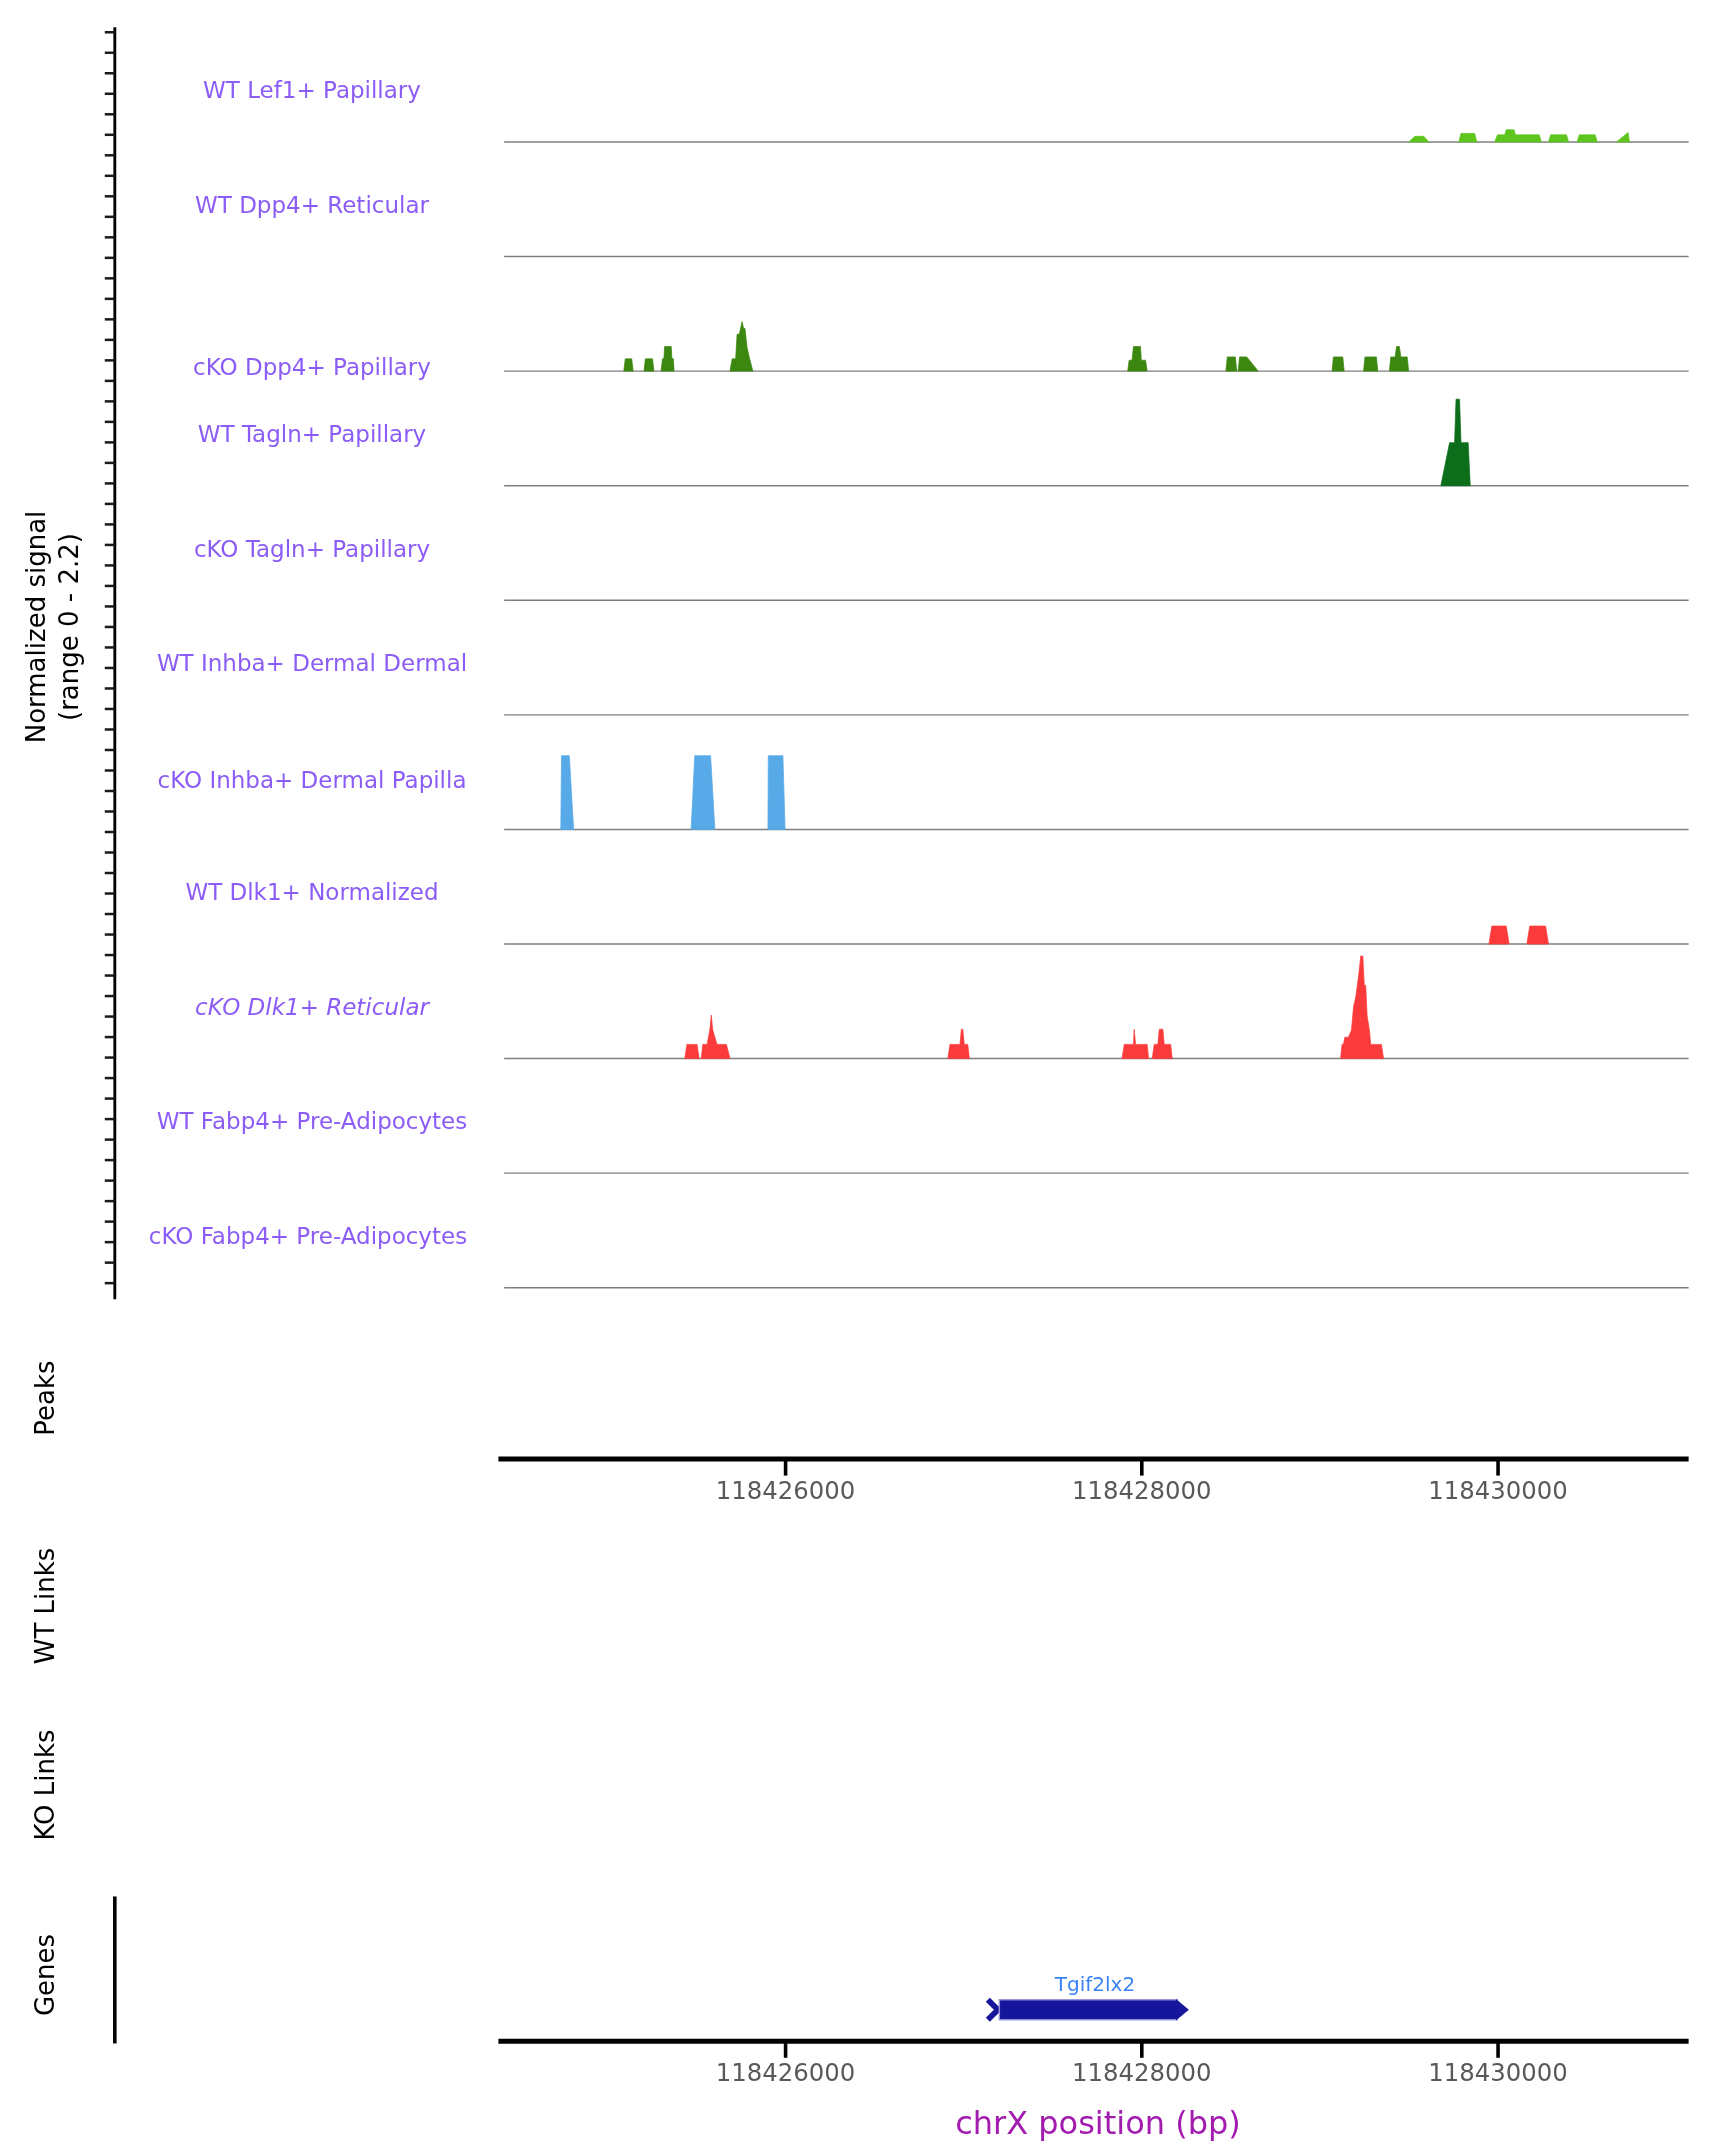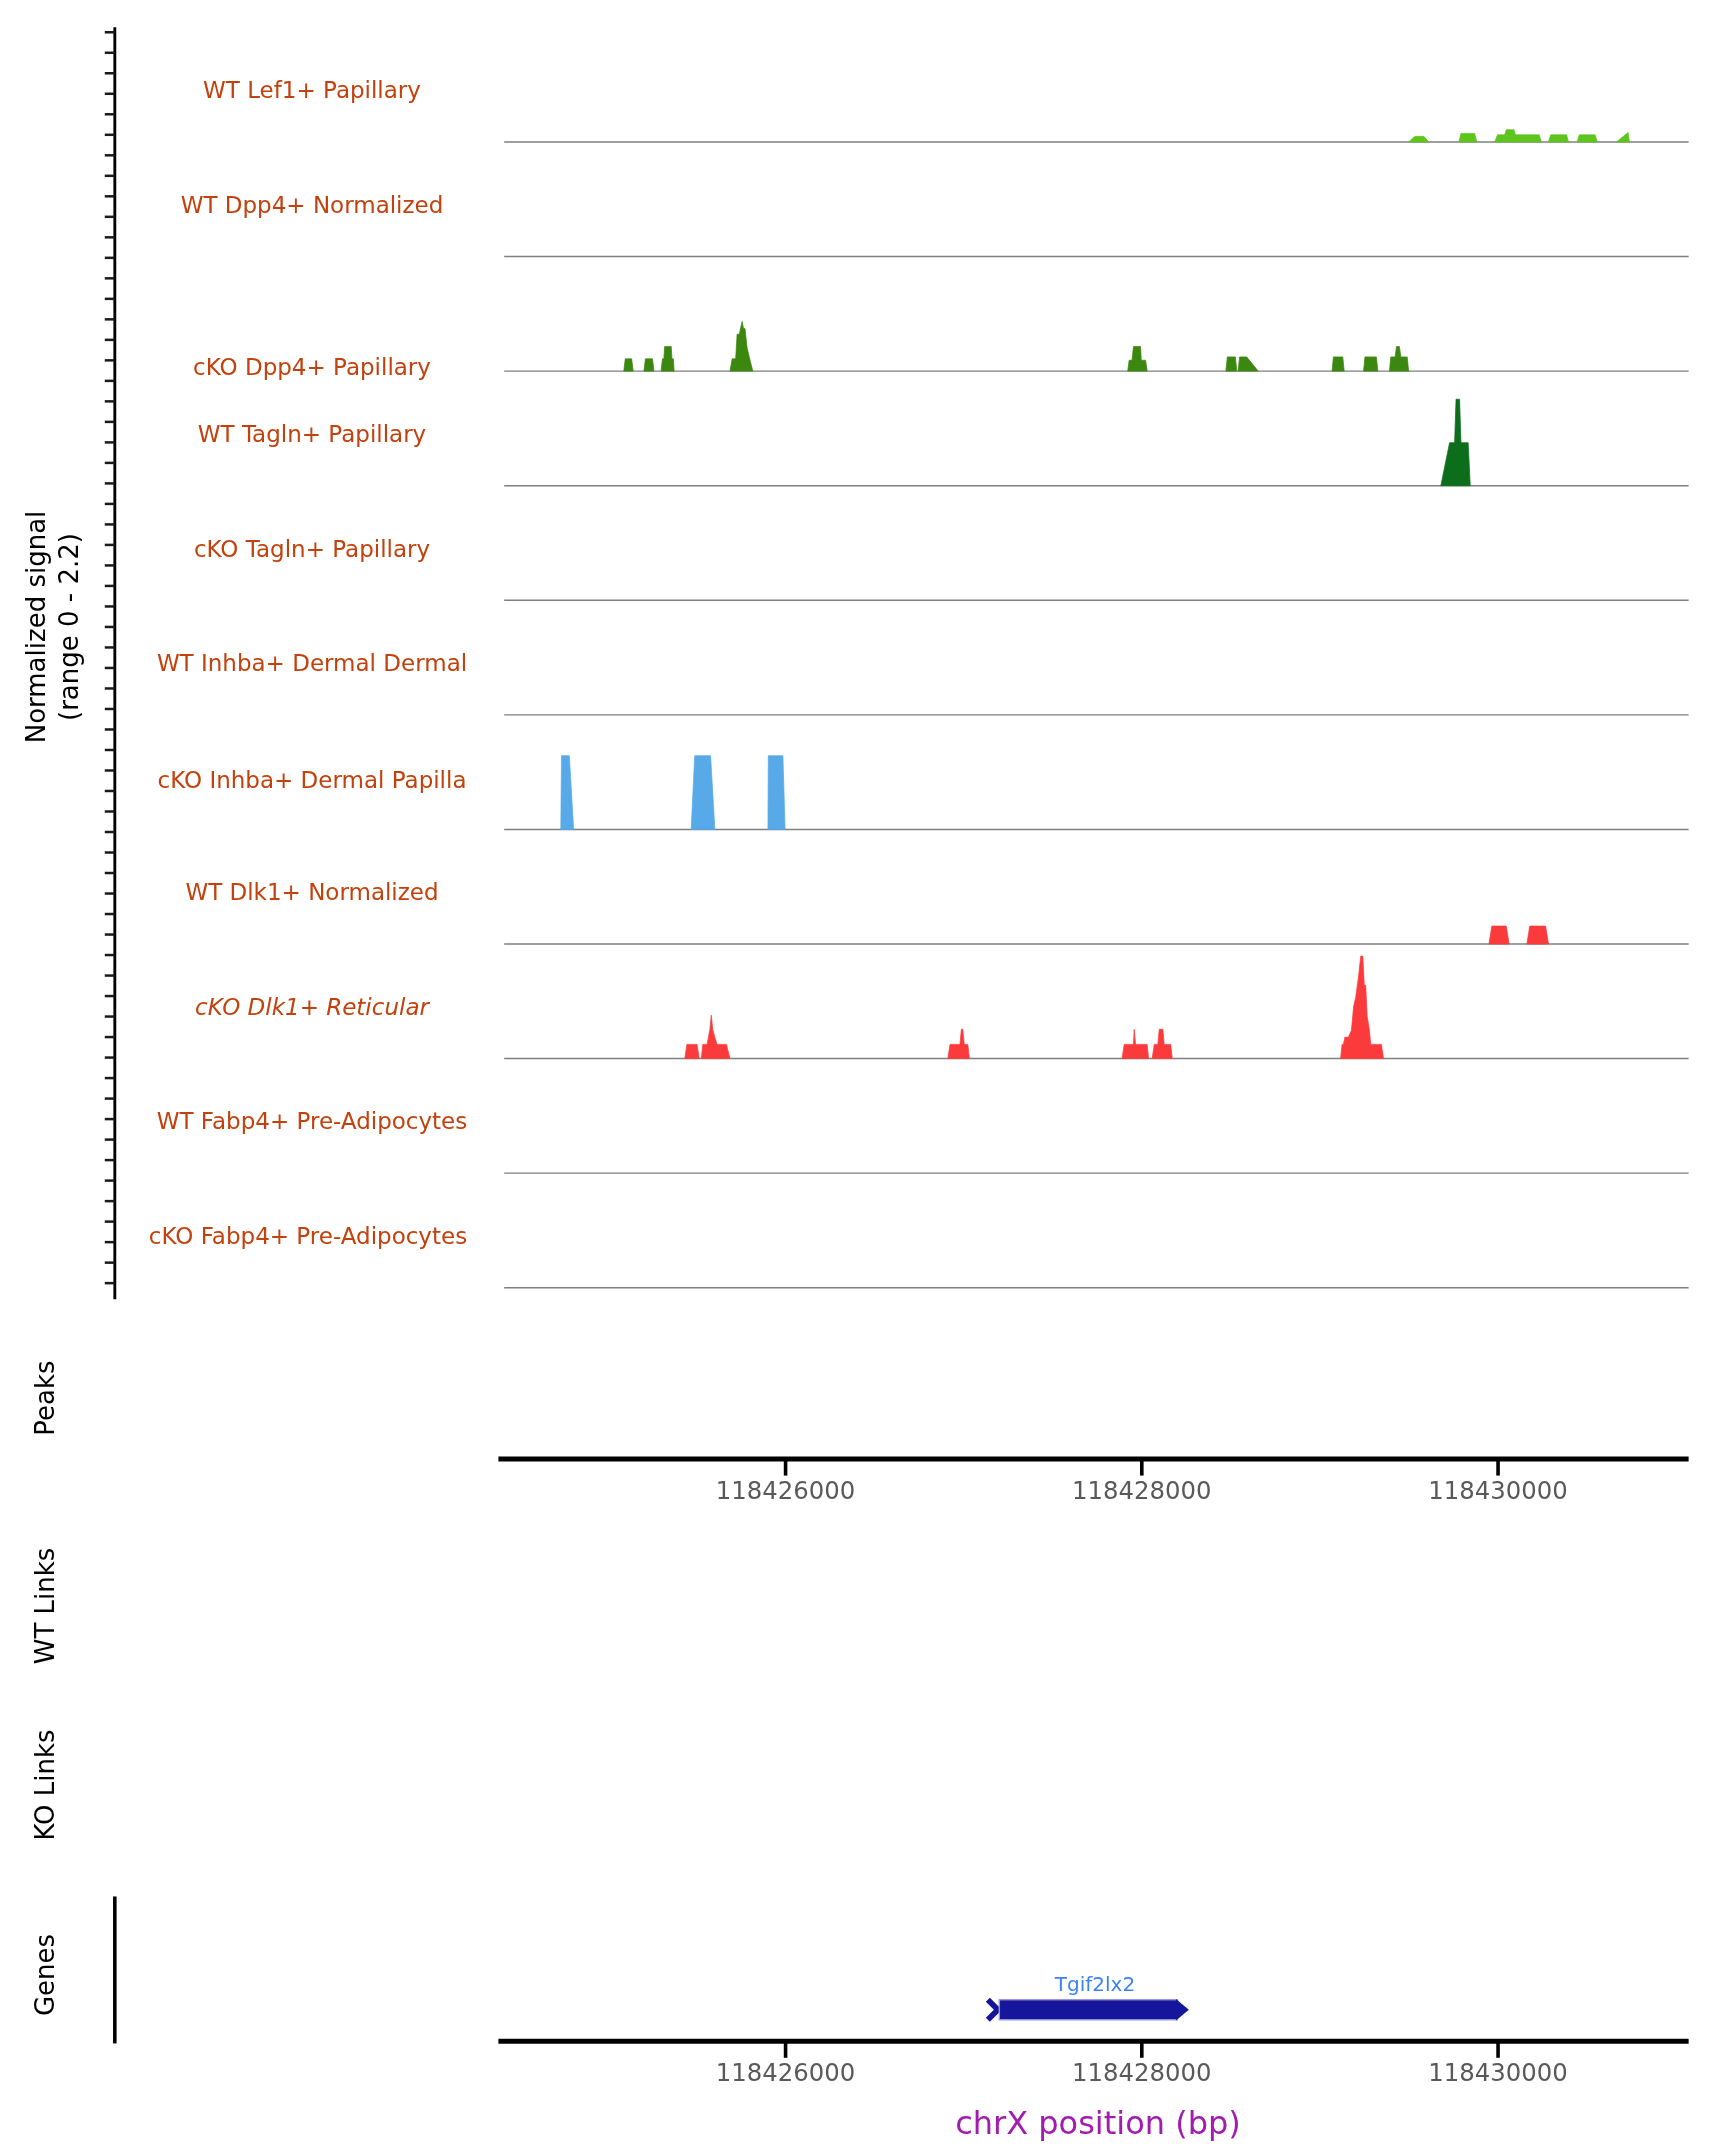--- a/index.html
+++ b/index.html
@@ -2,21 +2,21 @@
 <html style="font-size:11.5px"><head>
 <meta charset="utf-8">
 <style>
   html,body{margin:0;padding:0;background:#ffffff;}
   .page{position:relative;width:1721px;height:2151px;background:#ffffff;overflow:hidden;
         font-family:"DejaVu Sans","Liberation Sans",sans-serif;}
   svg.plot{position:absolute;left:0;top:0;}
   .abs-label{position:absolute;transform:translate(-50%,-50%);white-space:nowrap;color:#222222;}
   .rot{transform:translate(-50%,-50%) rotate(-90deg);}
   .track-label{position:absolute;transform:translate(-50%,-50%);white-space:nowrap;
-               font-size:23px;color:#c2410c;}
+               font-size:23px;color:#8b5cf6;}
   .section-label{font-size:26px;color:#000000;}
   .yaxis-label{font-size:26px;color:#000000;text-align:center;line-height:1.25;}
   .xaxis-title{font-size:32px;color:#a21caf;}
   .gene-name{font-size:20px;color:#3b82f6;}
 </style>
 </head>
 <body>
 
 <div class="page">
 
@@ -151,21 +151,21 @@
   <div class="abs-label rot section-label" style="left:45px;top:1398px;">Peaks</div>
   <div class="abs-label rot section-label" style="left:45px;top:1606px;">WT Links</div>
   <div class="abs-label rot section-label" style="left:45px;top:1785px;">KO Links</div>
   <div class="abs-label rot section-label" style="left:45px;top:1975px;">Genes</div>
 
   <div class="abs-label gene-name" style="left:1095px;top:1984px;">Tgif2lx2</div>
   <div class="abs-label xaxis-title" style="left:1098px;top:2123px;">chrX position (bp)</div>
 
   <div id="track-labels">
       <div class="track-label" style="left: 312px; top: 90px;">WT Lef1+ Papillary</div>
-      <div class="track-label" style="left: 312px; top: 205px;">WT Dpp4+ Normalized</div>
+      <div class="track-label" style="left: 312px; top: 205px;">WT Dpp4+ Reticular</div>
       <div class="track-label" style="left: 312px; top: 319px; margin-top: 48px;">cKO Dpp4+ Papillary</div>
       <div class="track-label" style="left: 312px; top: 434px;">WT Tagln+ Papillary</div>
       <div class="track-label" style="left: 312px; top: 549px;">cKO Tagln+ Papillary</div>
       <div class="track-label" style="left: 312px; top: 663px;">WT Inhba+ Dermal Dermal</div>
       <div class="track-label" style="left: 312px; top: 780px;">cKO Inhba+ Dermal Papilla</div>
       <div class="track-label" style="left: 312px; top: 892px;">WT Dlk1+ Normalized</div>
       <div class="track-label" style="left: 312px; top: 1007px; font-style: italic;">cKO Dlk1+ Reticular</div>
       <div class="track-label" style="left: 312px; top: 1121px;">WT Fabp4+ Pre-Adipocytes</div>
       <div class="track-label" style="left: 308px; top: 1236px;">cKO Fabp4+ Pre-Adipocytes</div>
     </div>

